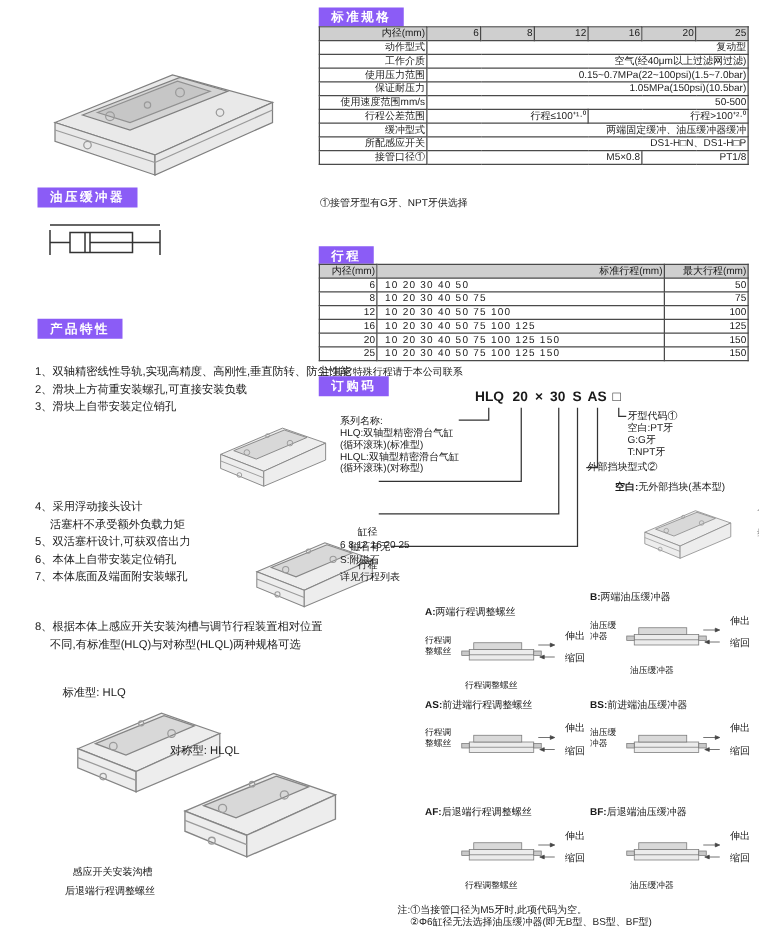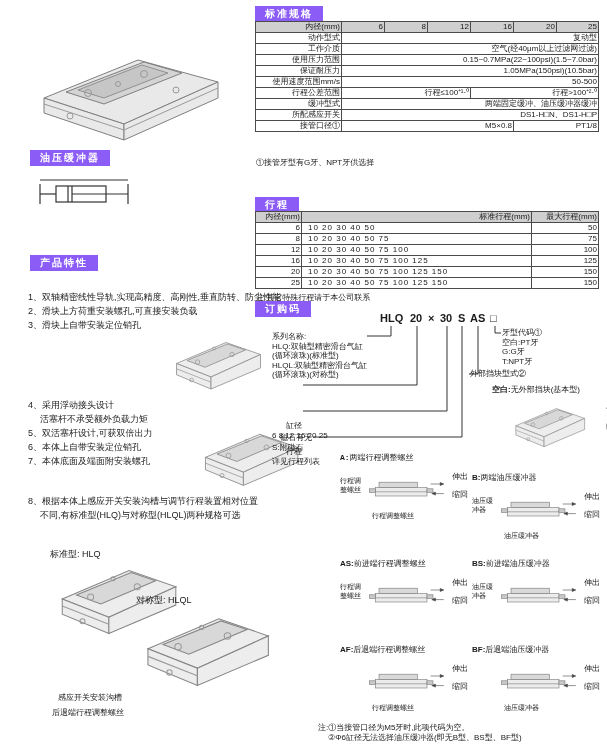--- a/index.html
+++ b/index.html
@@ -318,21 +318,21 @@
     <div class="opt-title"><b>空白:</b><span>无外部挡块(基本型)</span></div>
     <div class="opt-canvas">
       <svg class="opt-iso-svg" viewBox="0 0 140 80">
           <use href="#iso-unit"></use>
         </svg>
       <div class="opt-ext">伸出</div>
       <div class="opt-ret">缩回</div>
     </div>
   </div>
 
-  <div class="opt" style="left:340px; top:452px;font-family:Liberation Mono, monospace;">
+  <div class="opt" style="left:340px; top:484px;">
     <div class="opt-title"><b>A:</b><span>两端行程调整螺丝</span></div>
     <div class="opt-canvas">
       <div class="opt-l1">行程调整螺丝</div>
       <svg class="opt-svg" viewBox="0 0 130 40">
           <use href="#side-unit"></use>
         </svg>
       <div class="opt-ext">伸出</div>
       <div class="opt-ret">缩回</div>
       <div class="opt-l2">行程调整螺丝</div>
     </div>

